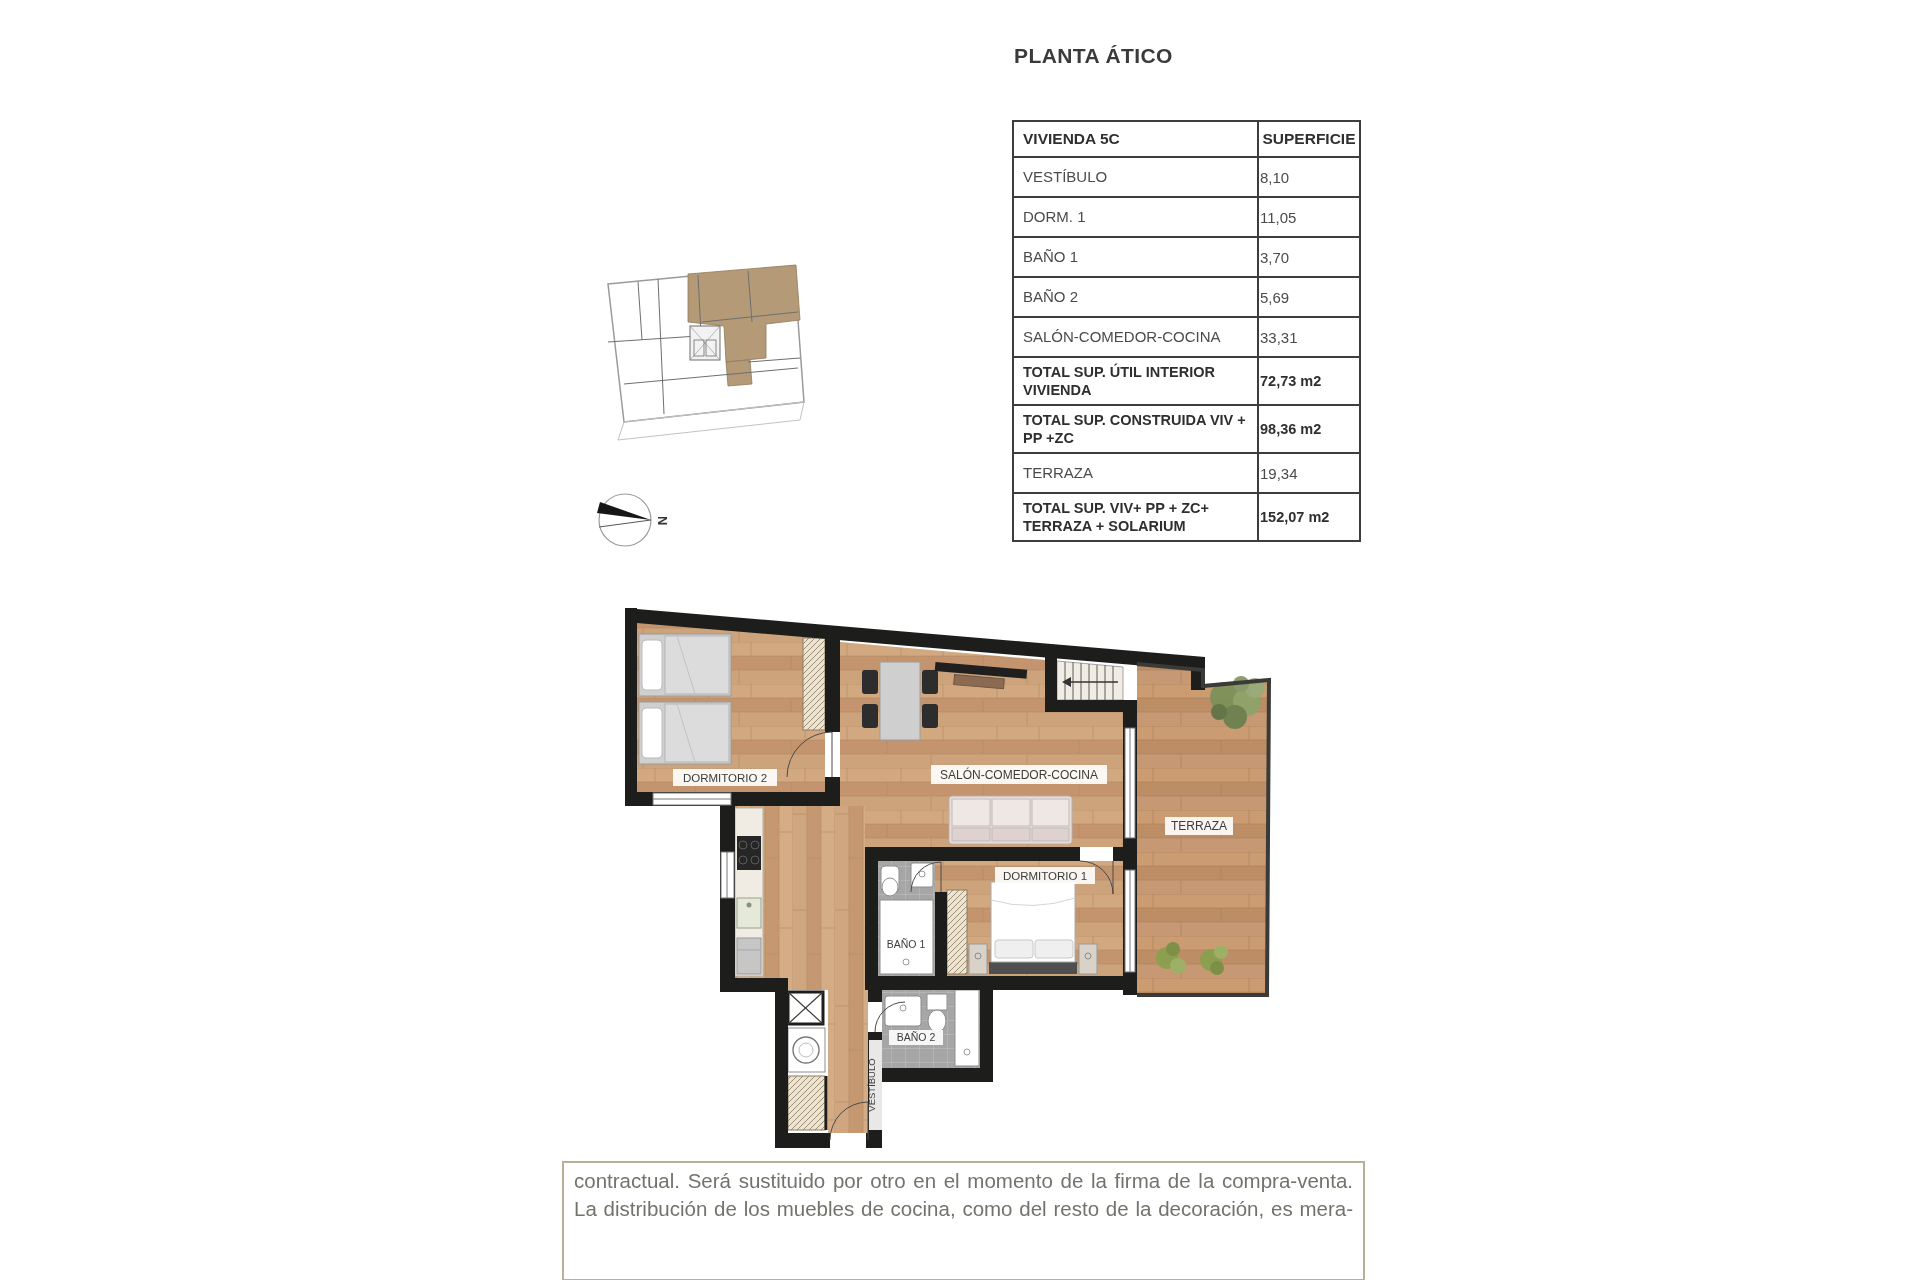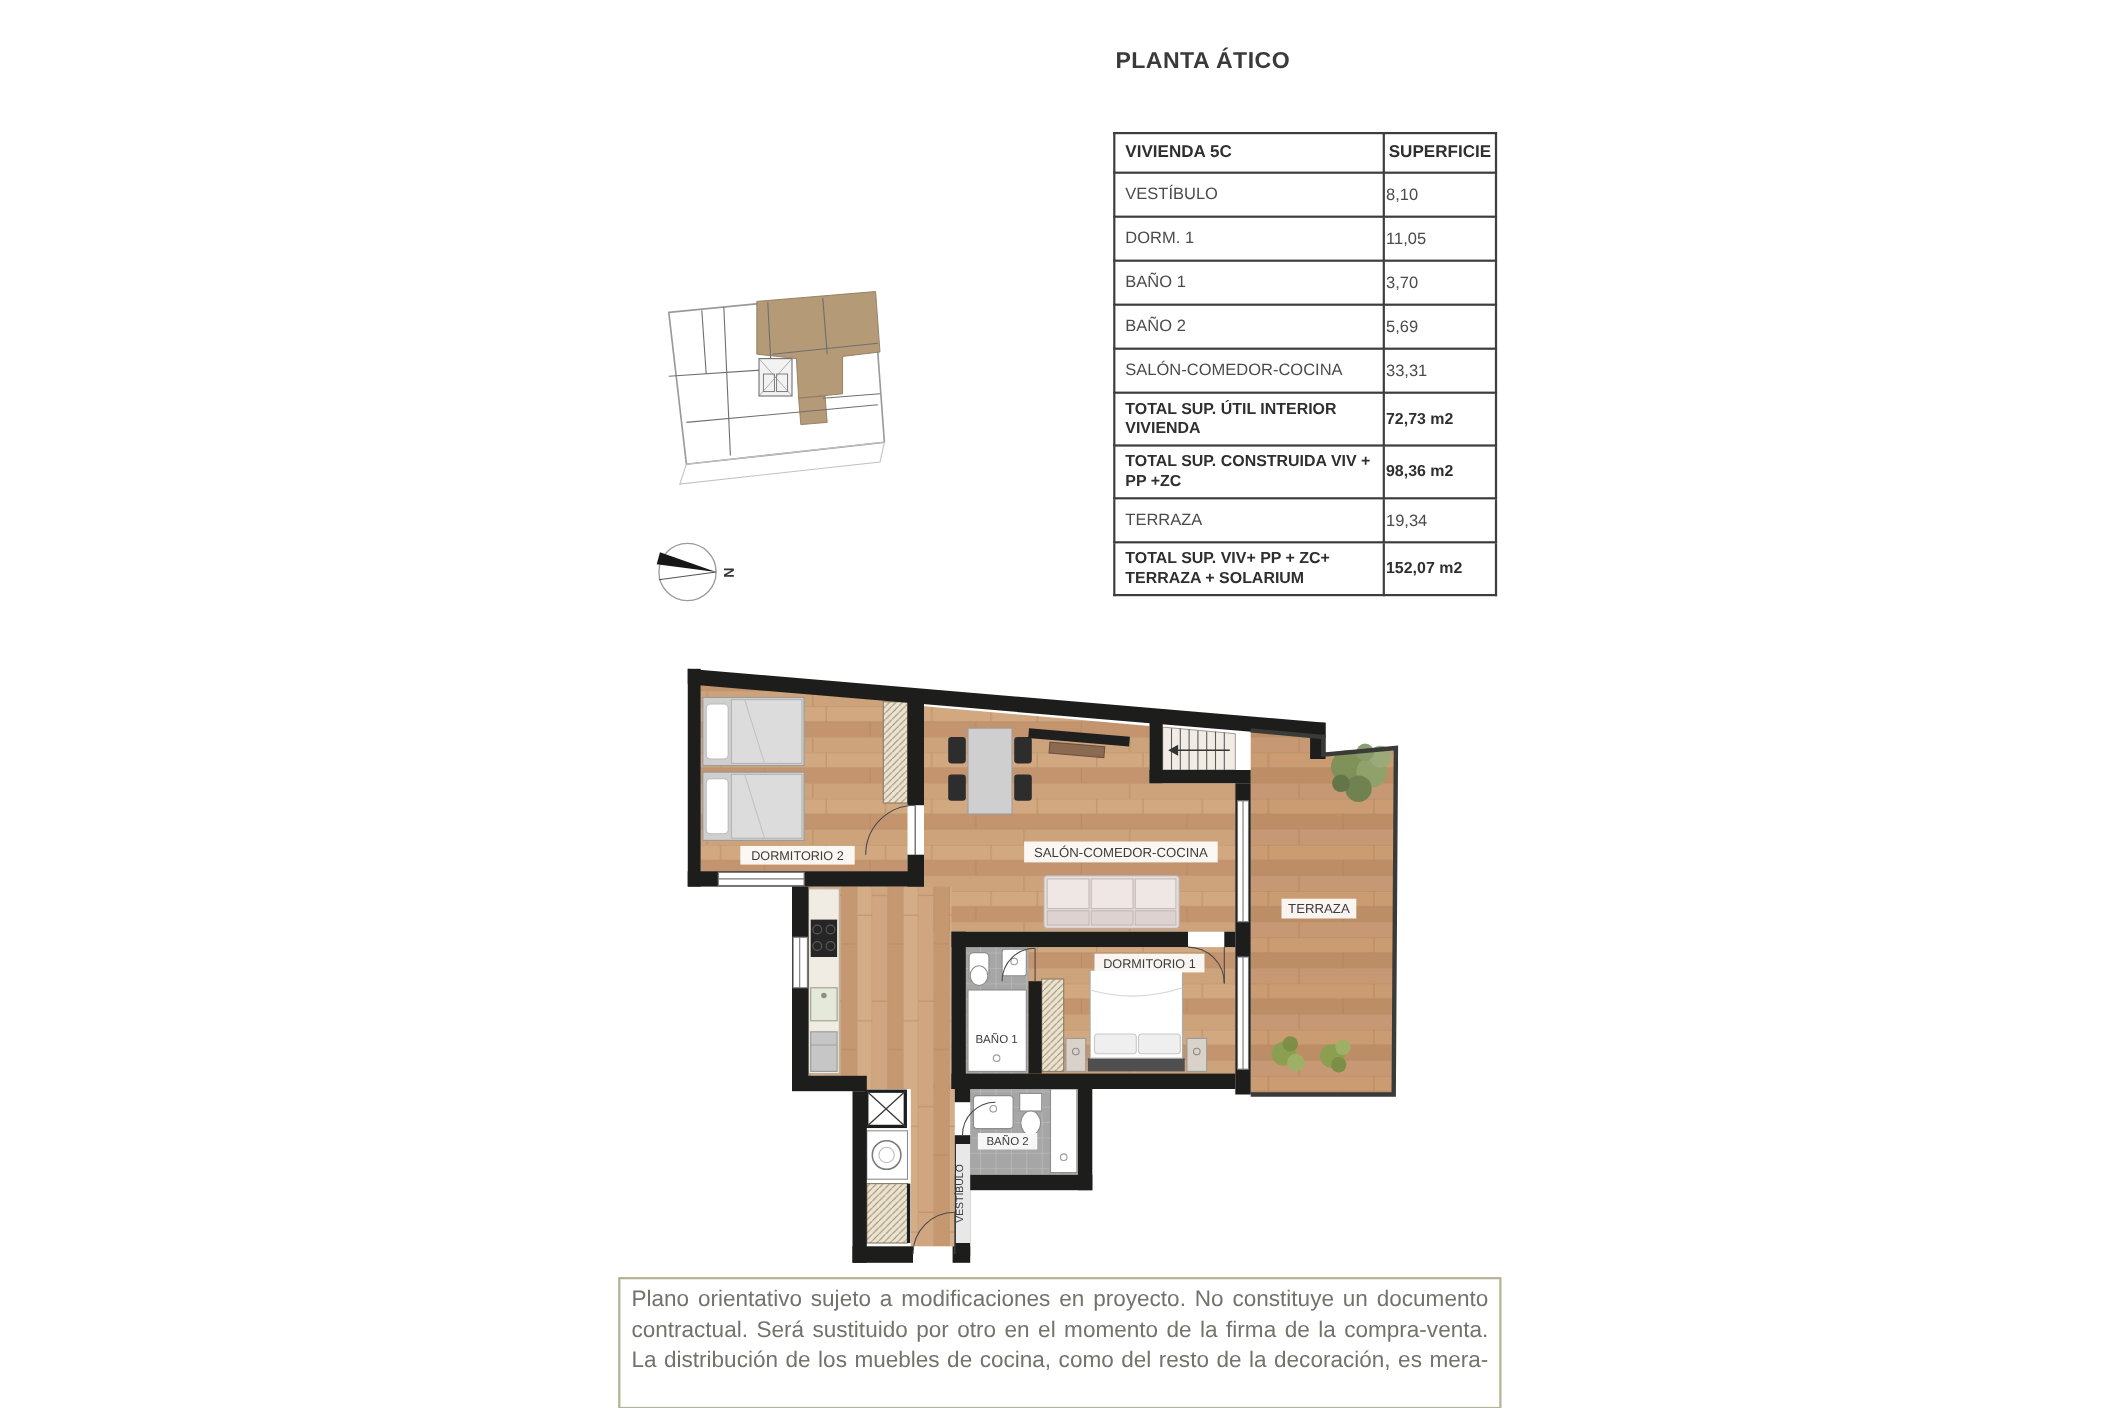--- a/index.html
+++ b/index.html
@@ -375,18 +375,17 @@
 
       <rect x="264" y="430" width="54" height="15" fill="#ffffff" opacity="0.9"></rect>
       <text x="291" y="441" font-size="10.5" text-anchor="middle">BAÑO 2</text>
 
       <rect x="244" y="440" width="13" height="90" fill="#ffffff" opacity="0.9"></rect>
       <text x="250" y="485" font-size="9.5" text-anchor="middle" transform="rotate(-90 250 485)">VESTÍBULO</text>
     </g>
   </svg>
 
   <div id="disclaimer">
-    <div class="jl">Plano orientativo sujeto a modificaciones en proyecto. No constituye un documento</div>
     <div class="jl">contractual. Será sustituido por otro en el momento de la firma de la compra-venta.</div>
     <div class="jl">La distribución de los muebles de cocina, como del resto de la decoración, es mera-</div>
   </div>
 
 </div>
 
 </body></html>

